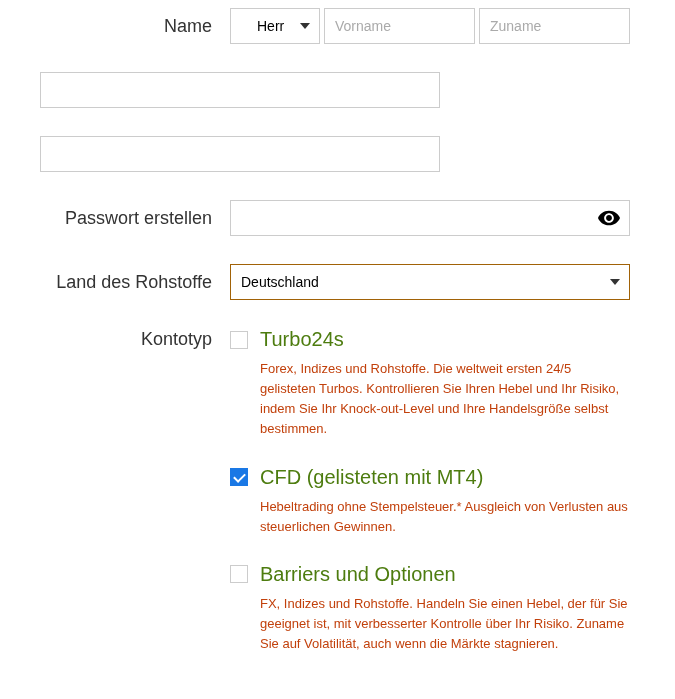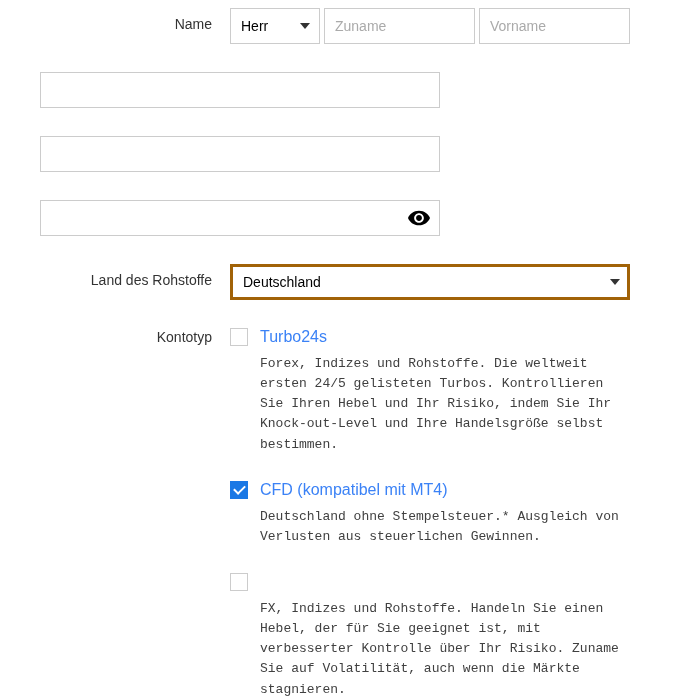--- a/index.html
+++ b/index.html
@@ -19,35 +19,35 @@
       display: flex;
       align-items: flex-start;
       margin-bottom: 28px;
     }
     .form-label {
       width: 190px;
       text-align: right;
       padding-right: 18px;
       padding-top: 8px;
       color: #333;
-      font-size: 14px;
+      font-size: 18px;
     }
     .form-field {
       flex: 1;
       max-width: 400px;
     }
     .name-group {
       display: flex;
       gap: 4px;
     }
     .salutation-select {
       width: 90px;
       height: 36px;
       border: 1px solid #ccc;
-      padding: 0 26px 0 10px;
+      padding: 0 26px 0 26px;
       font-size: 14px;
       background: #fff;
       appearance: none;
       position: relative;
     }
     .select-wrap {
       position: relative;
       display: inline-block;
     }
     .select-wrap::after {
@@ -97,21 +97,21 @@
       display: flex;
       align-items: center;
       justify-content: center;
     }
     .country-select-wrap {
       width: 100%;
     }
     .country-select {
       width: 100%;
       height: 36px;
-      border: 3px solid #a16207;
+      border: 1px solid #a16207;
       padding: 0 30px 0 10px;
       font-size: 14px;
       background: #fff;
       appearance: none;
     }
     .checkbox-option {
       margin-bottom: 26px;
     }
     .checkbox-row {
       display: flex;
@@ -136,66 +136,66 @@
     .checkbox.checked::after {
       content: '';
       width: 5px;
       height: 9px;
       border: solid white;
       border-width: 0 2px 2px 0;
       transform: rotate(45deg);
       margin-top: -2px;
     }
     .checkbox-label {
-      font-size: 16px;
-      color: #3b82f6;
+      font-size: 20px;
+      color: #4d7c0f;
     }
     .checkbox-description {
       margin-left: 30px;
       font-size: 13px;
-      color: #404040;
+      color: #c2410c;
       line-height: 1.55;
-      font-family: Liberation Mono, monospace;
     }
     .account-type-row {
       margin-bottom: 0;
     }
     .account-type-row .form-label {
       padding-top: 1px;
     }
   </style>
 </head>
 <body>
 
 <div class="form-row">
   <div class="form-label">Name</div>
   <div class="form-field name-group">
     <div class="select-wrap">
       <select class="salutation-select">
         <option>Herr</option>
       </select>
     </div>
+    <input type="text" class="text-input name-input" placeholder="Vorname" style="">
     <input type="text" class="text-input name-input" placeholder="Zuname" style="">
-    <input type="text" class="text-input name-input" placeholder="Vorname" style="">
   </div>
 </div>
 
 <div class="form-row">
   <div class="form-field">
     <input type="text" class="text-input full-input" value="" style="">
   </div>
 </div>
 
 <div class="form-row">
   <div class="form-field">
     <input type="text" class="text-input full-input" value="" style="">
   </div>
 </div>
 
 <div class="form-row">
+  <div class="form-label">Passwort erstellen</div>
   <div class="form-field password-wrap">
     <input type="password" class="text-input full-input" value="" style="">
     <span class="eye-icon">
       <svg width="22" height="16" viewBox="0 0 24 16" fill="#000">
           <path d="M12 0C6 0 1.7 3.6 0 8c1.7 4.4 6 8 12 8s10.3-3.6 12-8c-1.7-4.4-6-8-12-8zm0 13.3c-2.9 0-5.3-2.4-5.3-5.3S9.1 2.7 12 2.7 17.3 5.1 17.3 8 14.9 13.3 12 13.3zM12 4.8c-1.8 0-3.2 1.4-3.2 3.2s1.4 3.2 3.2 3.2 3.2-1.4 3.2-3.2S13.8 4.8 12 4.8z"></path>
         </svg>
     </span>
   </div>
 </div>
 
@@ -218,26 +218,27 @@
       <div class="checkbox-row">
         <span class="checkbox"></span>
         <span class="checkbox-label">Turbo24s</span>
       </div>
       <div class="checkbox-description">Forex, Indizes und Rohstoffe. Die weltweit ersten 24/5 gelisteten Turbos. Kontrollieren Sie Ihren Hebel und Ihr Risiko, indem Sie Ihr Knock-out-Level und Ihre Handelsgröße selbst bestimmen.</div>
     </div>
 
     <div class="checkbox-option">
       <div class="checkbox-row">
         <span class="checkbox checked"></span>
-        <span class="checkbox-label">CFD (kompatibel mit MT4)</span>
+        <span class="checkbox-label">CFD (gelisteten mit MT4)</span>
       </div>
-      <div class="checkbox-description">Deutschland ohne Stempelsteuer.* Ausgleich von Verlusten aus steuerlichen Gewinnen.</div>
+      <div class="checkbox-description">Hebeltrading ohne Stempelsteuer.* Ausgleich von Verlusten aus steuerlichen Gewinnen.</div>
     </div>
 
     <div class="checkbox-option">
       <div class="checkbox-row">
         <span class="checkbox"></span>
+        <span class="checkbox-label">Barriers und Optionen</span>
       </div>
       <div class="checkbox-description">FX, Indizes und Rohstoffe. Handeln Sie einen Hebel, der für Sie geeignet ist, mit verbesserter Kontrolle über Ihr Risiko. Zuname Sie auf Volatilität, auch wenn die Märkte stagnieren.</div>
     </div>
 
   </div>
 </div>
 
 </body></html>

